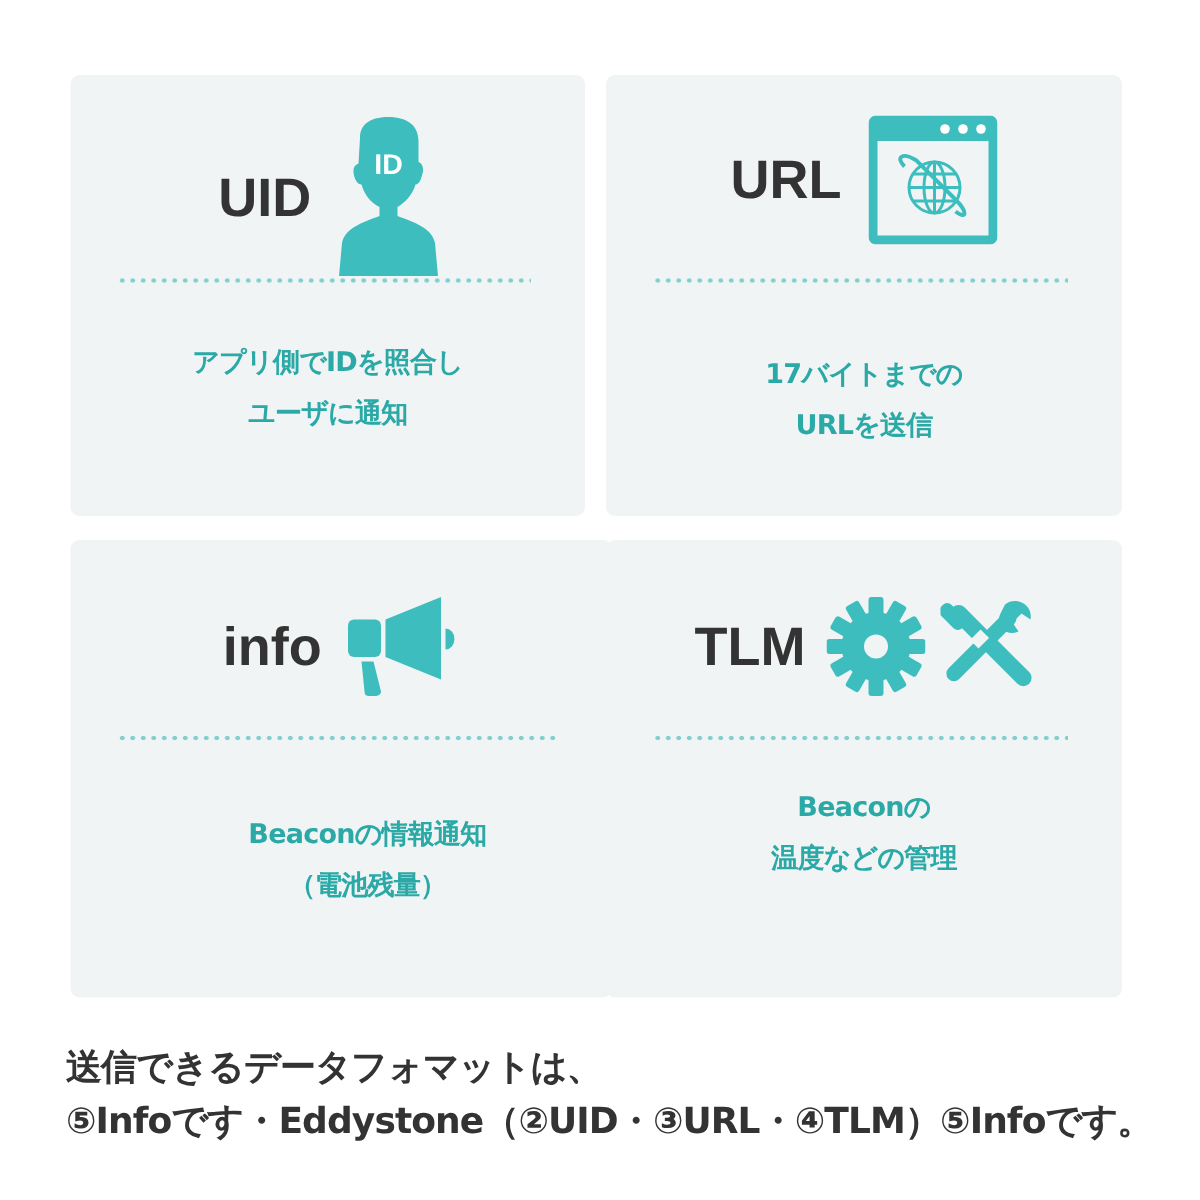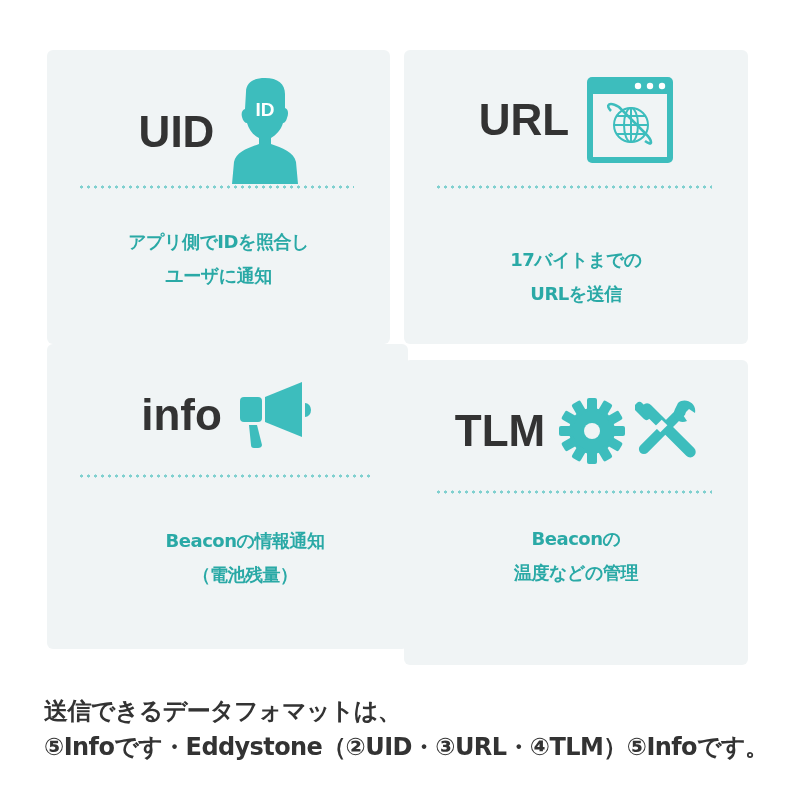--- a/index.html
+++ b/index.html
@@ -14,34 +14,34 @@
       overflow: hidden;
       font-family: "DejaVu Sans", "Liberation Sans", sans-serif;
     }
     .card {
       position: absolute;
       background: #f0f4f5;
       border-radius: 6px;
     }
     .card-1 { left: 47px;  top: 50px;  width: 343px; height: 294px; }
     .card-2 { left: 404px; top: 50px;  width: 344px; height: 294px; }
-    .card-3 { left: 47px;  top: 344px; width: 361px; height: 305px; }
+    .card-3 { left: 47px;  top: 360px; width: 361px; height: 305px; }
     .card-4 { left: 404px; top: 360px; width: 344px; height: 305px; }
 
     .card-head {
       position: absolute;
       left: 0; right: 0;
       display: flex;
       align-items: center;
       justify-content: center;
     }
     .card-title {
       font-family: "Liberation Sans", sans-serif;
       font-weight: bold;
-      font-size: 44px;
+      font-size: 36px;
       color: #333333;
       letter-spacing: 0px;
       line-height: 1;
     }
     .icon {
       display: inline-block;
       flex: 0 0 auto;
     }
     .icon svg { display: block; }
 
@@ -121,21 +121,21 @@
           <line x1="27" y1="48" x2="61" y2="48"></line>
           <line x1="30" y1="39" x2="58" y2="39"></line>
           <line x1="30" y1="57" x2="58" y2="57"></line>
           <line x1="44" y1="31" x2="44" y2="65"></line>
           <path d="M24 34 C18 28 22 24 32 30 L58 56 C66 64 66 70 58 64" stroke-width="2.6"></path>
         </g>
       </svg>
     </span>
   </div>
   <div class="dots" style="top:135px;"></div>
-  <div class="card-desc" style="top:193px;">
+  <div class="card-desc" style="top:183px;">
     <span class="desc-line">17バイトまでの</span>
     <span class="desc-line">URLを送信</span>
   </div>
 </div>
 
 <div class="card card-3">
   <div class="card-head" style="top:38px;">
     <span class="card-title">info</span>
     <span class="icon" style="margin-left:18px;">
       <svg width="74" height="66" viewBox="0 0 74 66">

